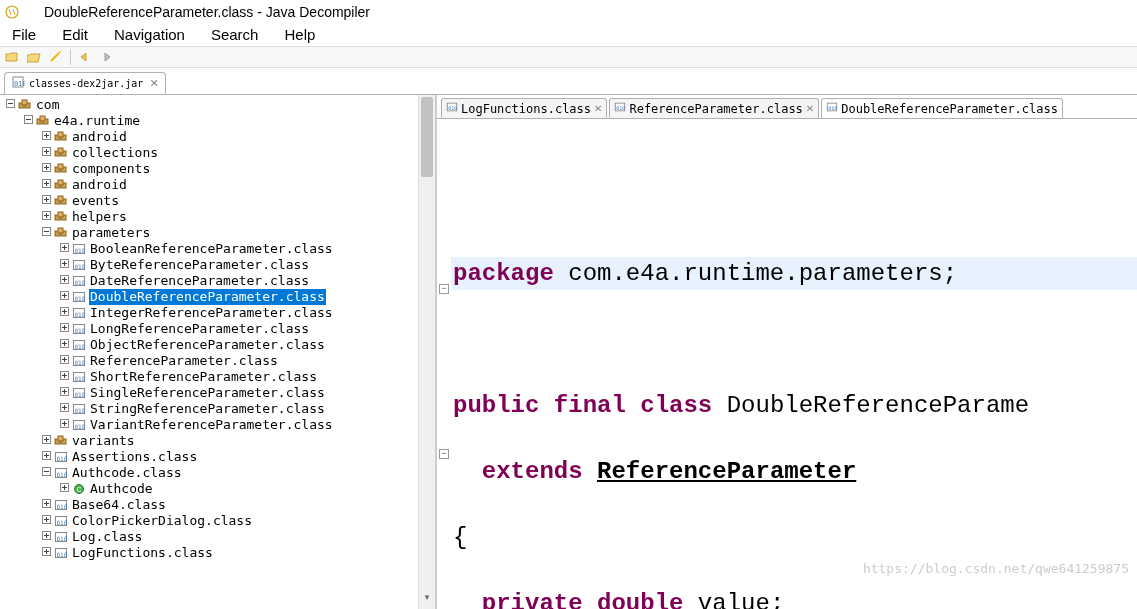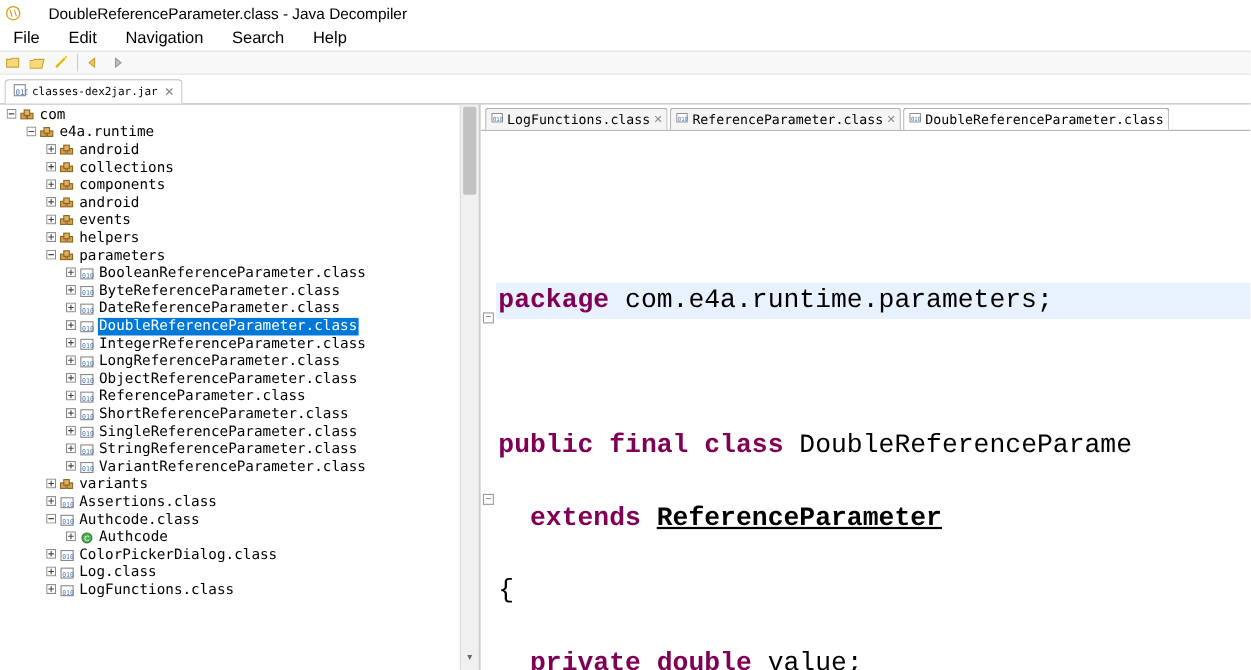--- a/index.html
+++ b/index.html
@@ -528,20 +528,36 @@
               <line x1="2" y1="4.5" x2="7" y2="4.5" stroke="#444"></line>
               <line x1="4.5" y1="2" x2="4.5" y2="7" stroke="#444"></line>
             </svg>
           </span>
           <span class="icon">
             <svg class="cls-icon-svg" viewBox="0 0 14 12">
               <rect x="1.5" y="1.5" width="11" height="9" fill="#fff" stroke="#888"></rect>
               <text x="2.5" y="9.5" font-size="6" fill="#4a7abc" font-family="monospace">010</text>
             </svg>
           </span>
+          <span class="label">Base64.class</span>
+        </div>
+      <div class="node" style="padding-left:38px">
+          <span class="twisty">
+            <svg width="9" height="9">
+              <rect x="0.5" y="0.5" width="8" height="8" fill="#fff" stroke="#888"></rect>
+              <line x1="2" y1="4.5" x2="7" y2="4.5" stroke="#444"></line>
+              <line x1="4.5" y1="2" x2="4.5" y2="7" stroke="#444"></line>
+            </svg>
+          </span>
+          <span class="icon">
+            <svg class="cls-icon-svg" viewBox="0 0 14 12">
+              <rect x="1.5" y="1.5" width="11" height="9" fill="#fff" stroke="#888"></rect>
+              <text x="2.5" y="9.5" font-size="6" fill="#4a7abc" font-family="monospace">010</text>
+            </svg>
+          </span>
           <span class="label">ColorPickerDialog.class</span>
         </div>
       <div class="node" style="padding-left:38px">
           <span class="twisty">
             <svg width="9" height="9">
               <rect x="0.5" y="0.5" width="8" height="8" fill="#fff" stroke="#888"></rect>
               <line x1="2" y1="4.5" x2="7" y2="4.5" stroke="#444"></line>
               <line x1="4.5" y1="2" x2="4.5" y2="7" stroke="#444"></line>
             </svg>
           </span>
@@ -614,16 +630,17 @@
 <div class="code-line">  <span class="kw">extends</span> <span class="und">ReferenceParameter</span></div>
 <div class="code-line"><span>{</span></div>
 <div class="code-line">  <span class="kw">private</span> <span class="kw">double</span><span> value;</span></div>
 
 
 
 
 
 
 
+      <div class="watermark">https://blog.csdn.net/qwe641259875</div>
     </div>
   </div>
 
 </div>
 
 </body></html>

